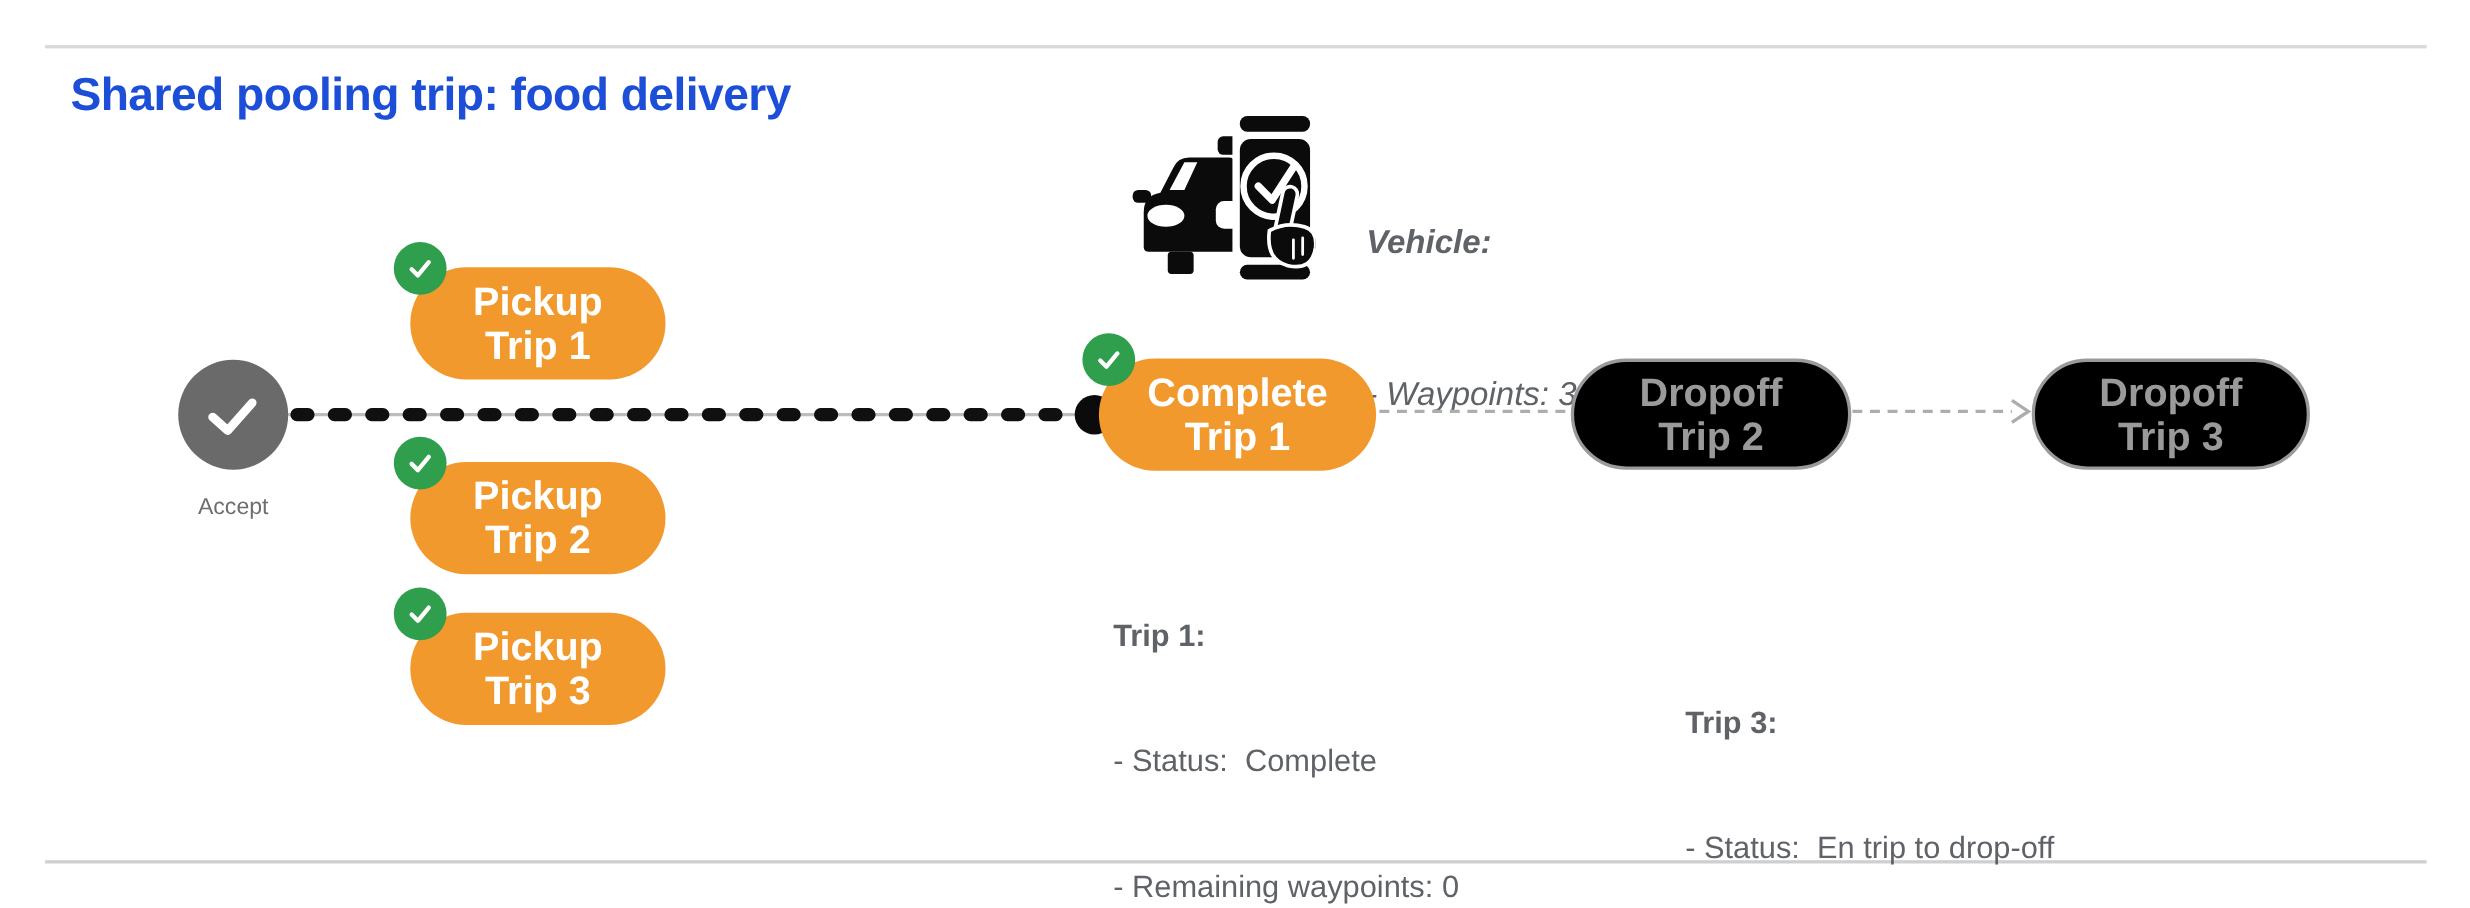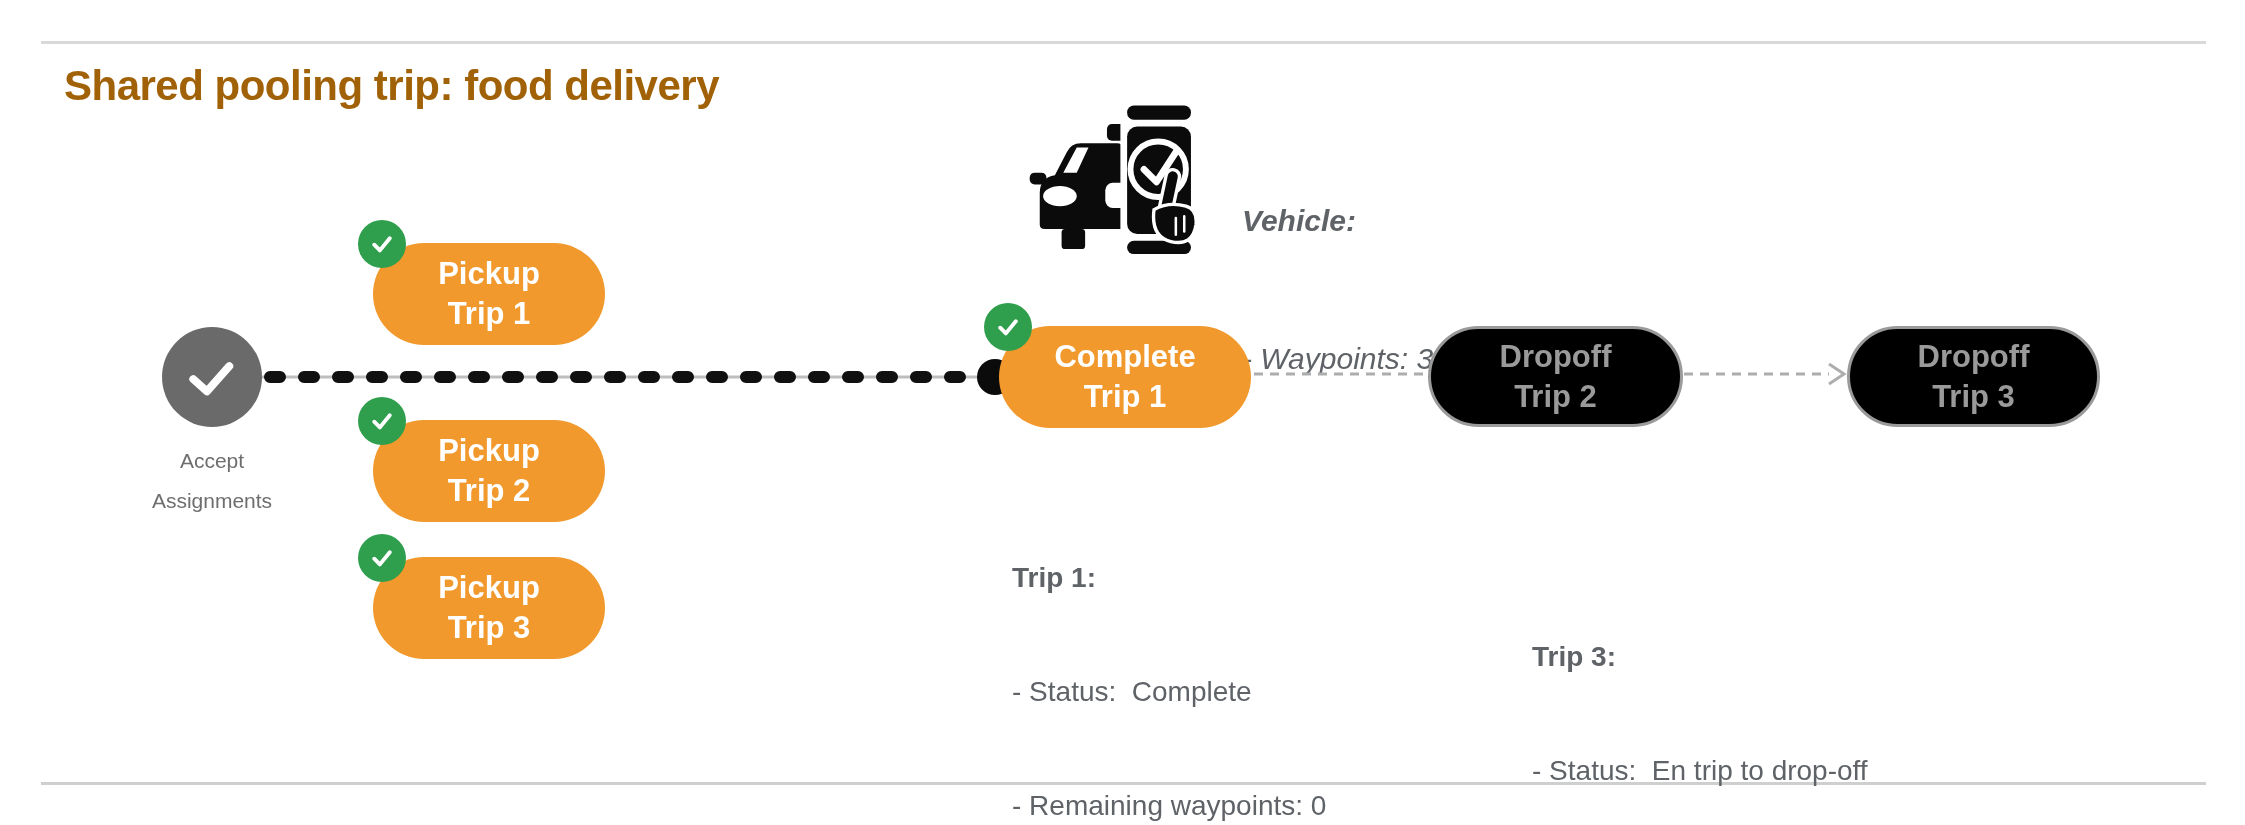--- a/index.html
+++ b/index.html
@@ -11,39 +11,39 @@
   html,body{margin:0;padding:0;background:#fff;}
   .canvas{
     position:relative; width:2245px; height:825px; background:#fff; overflow:hidden;
     font-family:"Liberation Sans", sans-serif;
   }
   .divider{position:absolute; left:41px; width:2165px; height:3px; background:var(--divider-gray,#D9D9D9);}
   .divider.top{top:41px;}
   .divider.bottom{top:782px; background:#CFCFCF;}
   .title{
     position:absolute; left:64px; top:62px; font-size:42px; font-weight:700;
-    letter-spacing:-0.5px; color:#a16207; white-space:nowrap;
+    letter-spacing:-0.5px; color:#1d4ed8; white-space:nowrap;
   }
   .vehicle-icon{position:absolute; left:1028px; top:90px; width:168px; height:172px;}
   .vehicle-info{position:absolute; left:1242px; top:106px; color:var(--text-gray,#5F6368);
     font-size:30px; line-height:46px; white-space:pre-wrap;font-style:italic;}
   .vehicle-info .vh{font-weight:700;}
   .node-circle{
     position:absolute; left:162px; top:327px; width:100px; height:100px; border-radius:50%;
     background:var(--node-gray,#6A6A6A); display:flex; align-items:center; justify-content:center;
   }
   .node-circle svg{width:72px; height:72px;}
   .accept-label{
     position:absolute; left:82px; top:441px; width:260px; text-align:center;
     color:var(--label-gray,#6E6E6E); font-size:21px; line-height:40px;
   }
   .conn{position:absolute;}
   .pill{
     position:absolute; border-radius:52px; display:flex; flex-direction:column;
-    align-items:center; justify-content:center; font-weight:700; font-size:31px; line-height:40px;
+    align-items:center; justify-content:center; font-weight:700; font-size:36px; line-height:40px;
   }
   .pill.orange{background:var(--pill-orange,#F2992D); color:#fff;}
   .pill.ghost{background:#000000; border:3px solid var(--dropoff-gray,#9A9A9A); color:var(--dropoff-gray,#9A9A9A);}
   .pill-pickup{left:373px; width:232px; height:102px;}
   #pickup1{top:243px;} #pickup2{top:420px;} #pickup3{top:557px;}
   #complete1{left:999px; top:326px; width:252px; height:102px;}
   #dropoff2{left:1428px; top:326px; width:249px; height:95px;}
   #dropoff3{left:1847px; top:326px; width:247px; height:95px;}
   .badge{
     position:absolute; left:-15px; top:-23px; width:48px; height:48px; border-radius:50%;
@@ -111,21 +111,20 @@
     <circle class="junction" cx="743" cy="22" r="18"></circle>
   </svg>
 
   <div class="node-circle">
     <svg viewBox="0 0 100 100">
       <polyline points="24,53 43,70 74,35" fill="none" stroke="#FFFFFF" stroke-width="11" stroke-linecap="round" stroke-linejoin="round"></polyline>
     </svg>
   </div>
   <div class="accept-label">
     <div>Accept</div>
-    <div>Assignments</div>
   </div>
 
   <div class="pill orange pill-pickup" id="pickup1">
     <span class="badge">
       <svg viewBox="0 0 48 48">
           <polyline points="13,25 21,33 35,16" fill="none" stroke="#FFFFFF" stroke-width="5.5" stroke-linecap="round" stroke-linejoin="round"></polyline>
         </svg>
     </span>
     <div>Pickup</div>
     <div>Trip 1</div>

